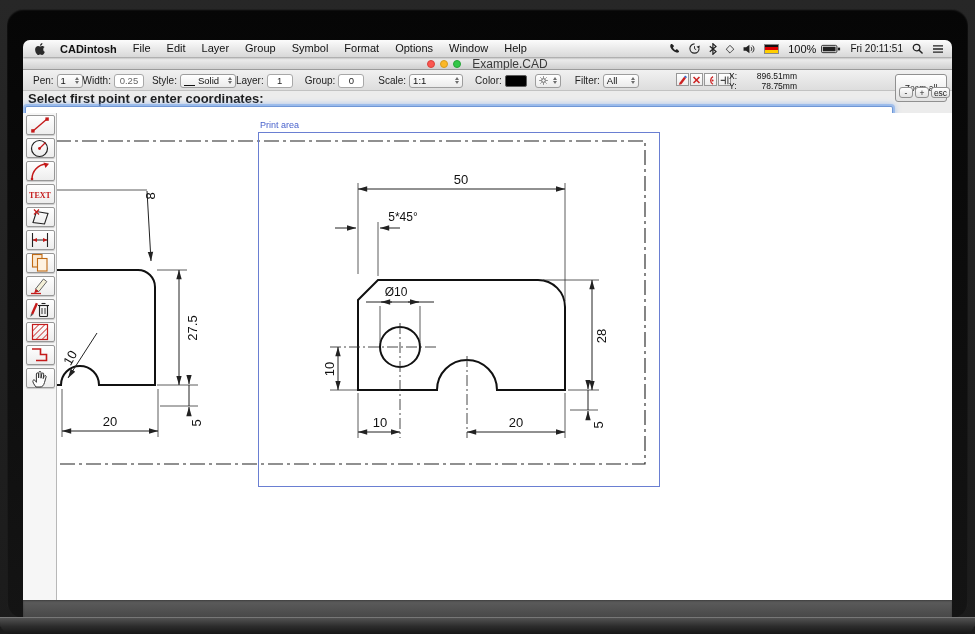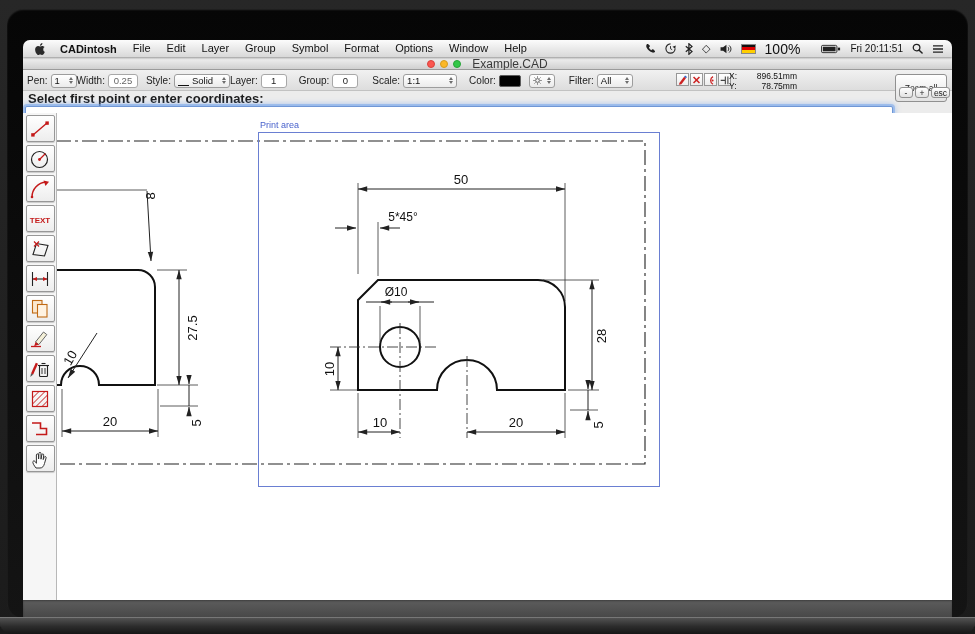--- a/index.html
+++ b/index.html
@@ -21,39 +21,39 @@
              background:linear-gradient(#fcfcfc,#d8d8d8); font-size:11px; color:#111;
              box-shadow:0 1px 2px rgba(0,0,0,.4); z-index:5; padding:0 8px 0 10px; }
   .menu-left { display:flex; align-items:center; height:100%; }
   .apple { display:flex; align-items:center; padding:0 7px 0 2px; }
   .appname { font-weight:bold; padding:0 8px; }
   .mitem { padding:0 8px; line-height:17px; }
   .menu-right { margin-left:auto; display:flex; align-items:center; gap:9px; height:100%; }
   .sicon { display:flex; align-items:center; color:#222; font-size:11px; line-height:17px; }
   .flag { width:15px; height:10px; display:flex; flex-direction:column; border:0.5px solid #888; }
   .flag div { flex:1; }
-  .battery { display:flex; align-items:center; gap:21px; font-size:14px; color:#111; }
+  .battery { display:flex; align-items:center; gap:5px; font-size:11px; color:#111; }
   .clock { font-size:10px; color:#111; }
 
   
   .window { position:absolute; top:17px; left:0; width:929px; height:543px; background:#ececec; }
   .titlebar { position:absolute; top:0; left:0; right:0; height:13px;
               background:linear-gradient(#f3f3f3,#cdcdcd); box-shadow:inset 0 -1px 0 #9b9b9b;
               display:flex; align-items:center; justify-content:center; gap:5px; }
   .tl-dot { width:8px; height:8px; border-radius:50%; }
   .tl-red { background:#fb5650; border:1px solid #d8423d; }
   .tl-yel { background:#fcb827; border:1px solid #d59b1e; }
   .tl-grn { background:#33c748; border:1px solid #27a438; }
   .wtitle { font-size:12px; color:#3b3b3b; margin-left:6px; }
 
   .toolbar { position:absolute; top:13px; left:0; right:0; height:21px;
              background:linear-gradient(#f1f1f1,#dcdcdc); box-shadow:inset 0 -1px 0 #c2c2c2;
              display:flex; align-items:center; font-size:10px; color:#222; }
   .tlabel { margin-right:3px; white-space:nowrap; }
-  .ml5{margin-left:4px}.ml8{margin-left:8px}.ml10{margin-left:0}.ml12{margin-left:12px}.ml14{margin-left:14px}
+  .ml5{margin-left:10px}.ml8{margin-left:8px}.ml10{margin-left:0}.ml12{margin-left:12px}.ml14{margin-left:14px}
   .dd { height:14px; background:linear-gradient(#ffffff,#ebebeb); border:1px solid #9d9d9d; border-radius:3px;
         display:inline-flex; align-items:center; justify-content:space-between; padding:0 3px; gap:4px;
         font-size:9.5px; color:#111; }
   .steppers { display:flex; flex-direction:column; align-items:center; }
   .tri-up { width:0; height:0; border-left:2.5px solid transparent; border-right:2.5px solid transparent; border-bottom:3.5px solid #6d6d6d; }
   .tri-dn { width:0; height:0; border-left:2.5px solid transparent; border-right:2.5px solid transparent; border-top:3.5px solid #6d6d6d; margin-top:1.5px; }
   .tfield { height:14px; background:#fff; border:1px solid #a8a8a8; border-radius:3px; font-size:9.5px;
             display:inline-flex; align-items:center; justify-content:center; }
   .gray { color:#666; }
   .line-sample { display:inline-block; width:11px; height:1px; background:#111; }
@@ -75,23 +75,23 @@
   .promptrow { position:absolute; top:34px; left:5px; font-size:13px; font-weight:bold; color:#1c1c1c; }
   .inputwrap { position:absolute; top:44px; left:2px; width:868px; height:12px; }
   .coord { width:100%; height:12px; border:1px solid #6f97d6; border-radius:2px; background:#fff;
            box-shadow:0 0 0 2px rgba(126,170,235,.55), 0 0 6px 1px rgba(110,160,235,.7);
            font-size:9px; padding:0 3px; outline:none; font-family:"Liberation Sans",sans-serif; }
 
   
   .content { position:absolute; top:56px; left:0; width:929px; height:487px; display:flex;
              background:#fff; box-shadow:inset 0 1px 0 #9c9c9c; }
   .palette { width:34px; background:#f6f6f6; box-shadow:inset -1px 0 0 #b8b8b8; padding-top:2px; flex:none; }
-  .tool { width:29px; height:27px; margin:0 auto 3px; background:linear-gradient(#ffffff,#ededed);
+  .tool { width:29px; height:20px; margin:0 auto 3px; background:linear-gradient(#ffffff,#ededed);
           border:1px solid #979797; border-radius:2px; display:flex; align-items:center; justify-content:center;
-          box-shadow:0 1px 1px rgba(0,0,0,.18); }
+          box-shadow:0 1px 1px rgba(0,0,0,.18);font-family:Liberation Serif, serif; }
   .canvas { flex:1; position:relative; background:#fff; overflow:hidden; }
   .draw { position:absolute; left:0; top:0; font-family:"Liberation Sans",sans-serif; }
 
   .rightpanel { width:100px; flex:none; display:flex; flex-direction:column; background:#fff;
                 box-shadow:inset 1px 0 0 #9c9c9c; }
   .phead { height:12px; line-height:11px; font-size:8.5px; text-align:center; color:#333;
            background:linear-gradient(#f8f8f8,#dddddd); border-top:1px solid #ababab; border-bottom:1px solid #ababab; }
   .stripes1 { height:233px; background:repeating-linear-gradient(#ffffff 0 10.5px, #e9eef6 10.5px 21px); }
   .stripes2 { flex:1; background:repeating-linear-gradient(#ffffff 0 10.5px, #f4f7fb 10.5px 21px); }
 

